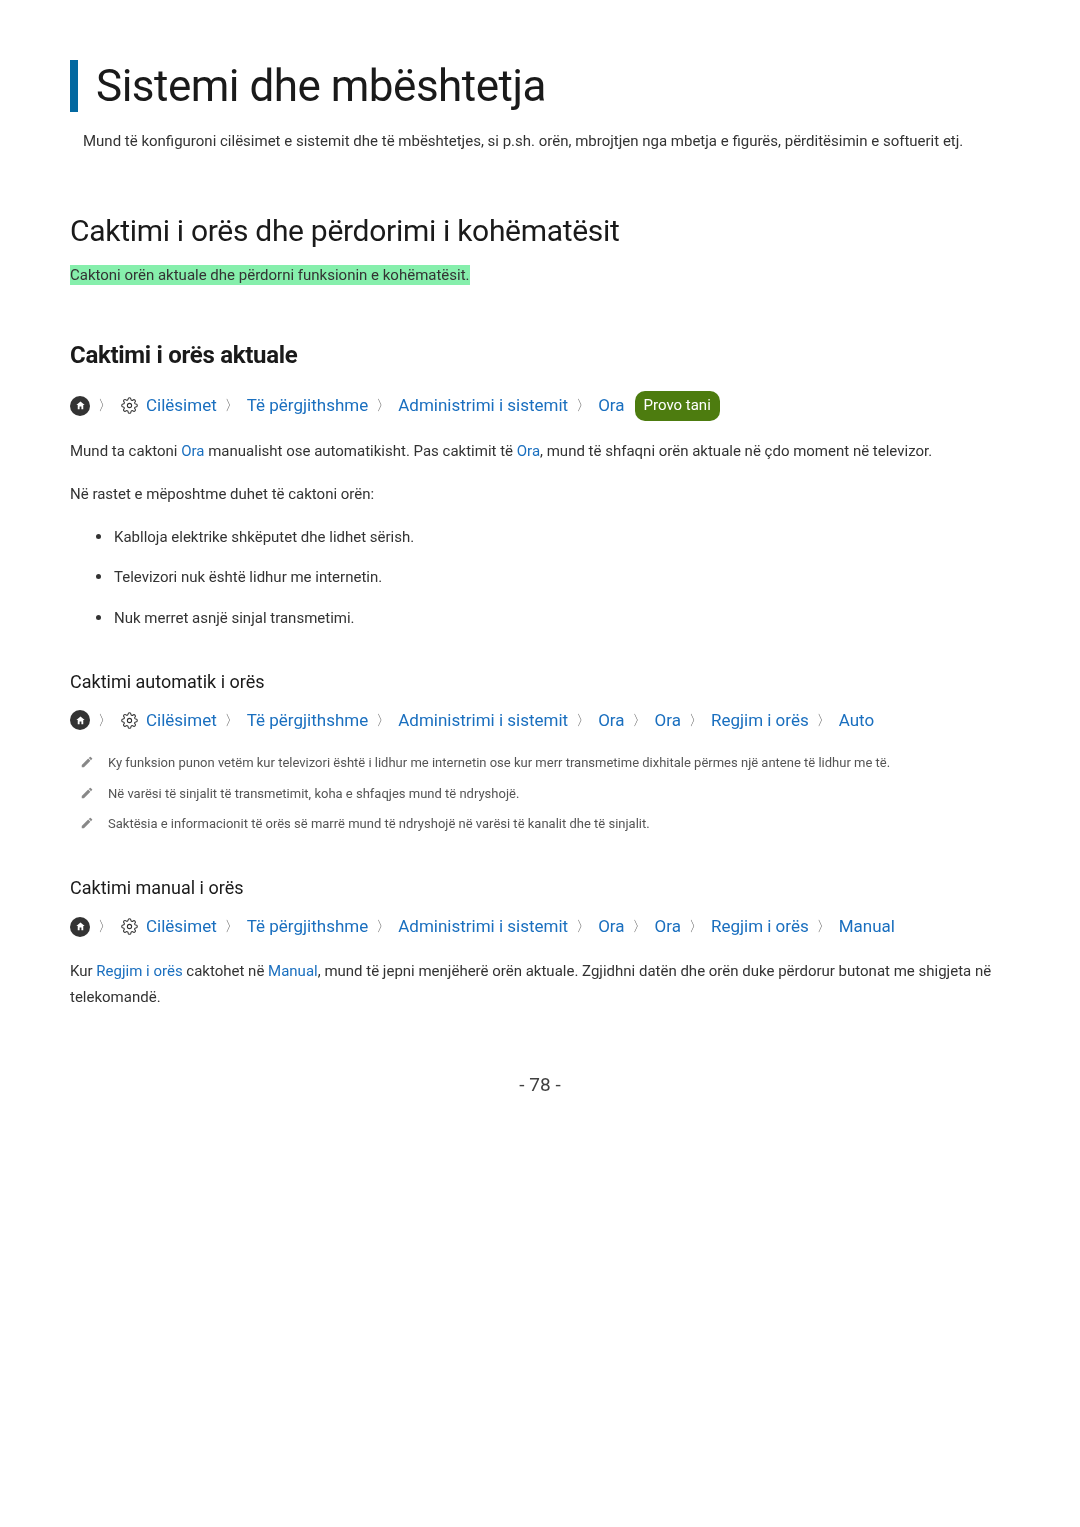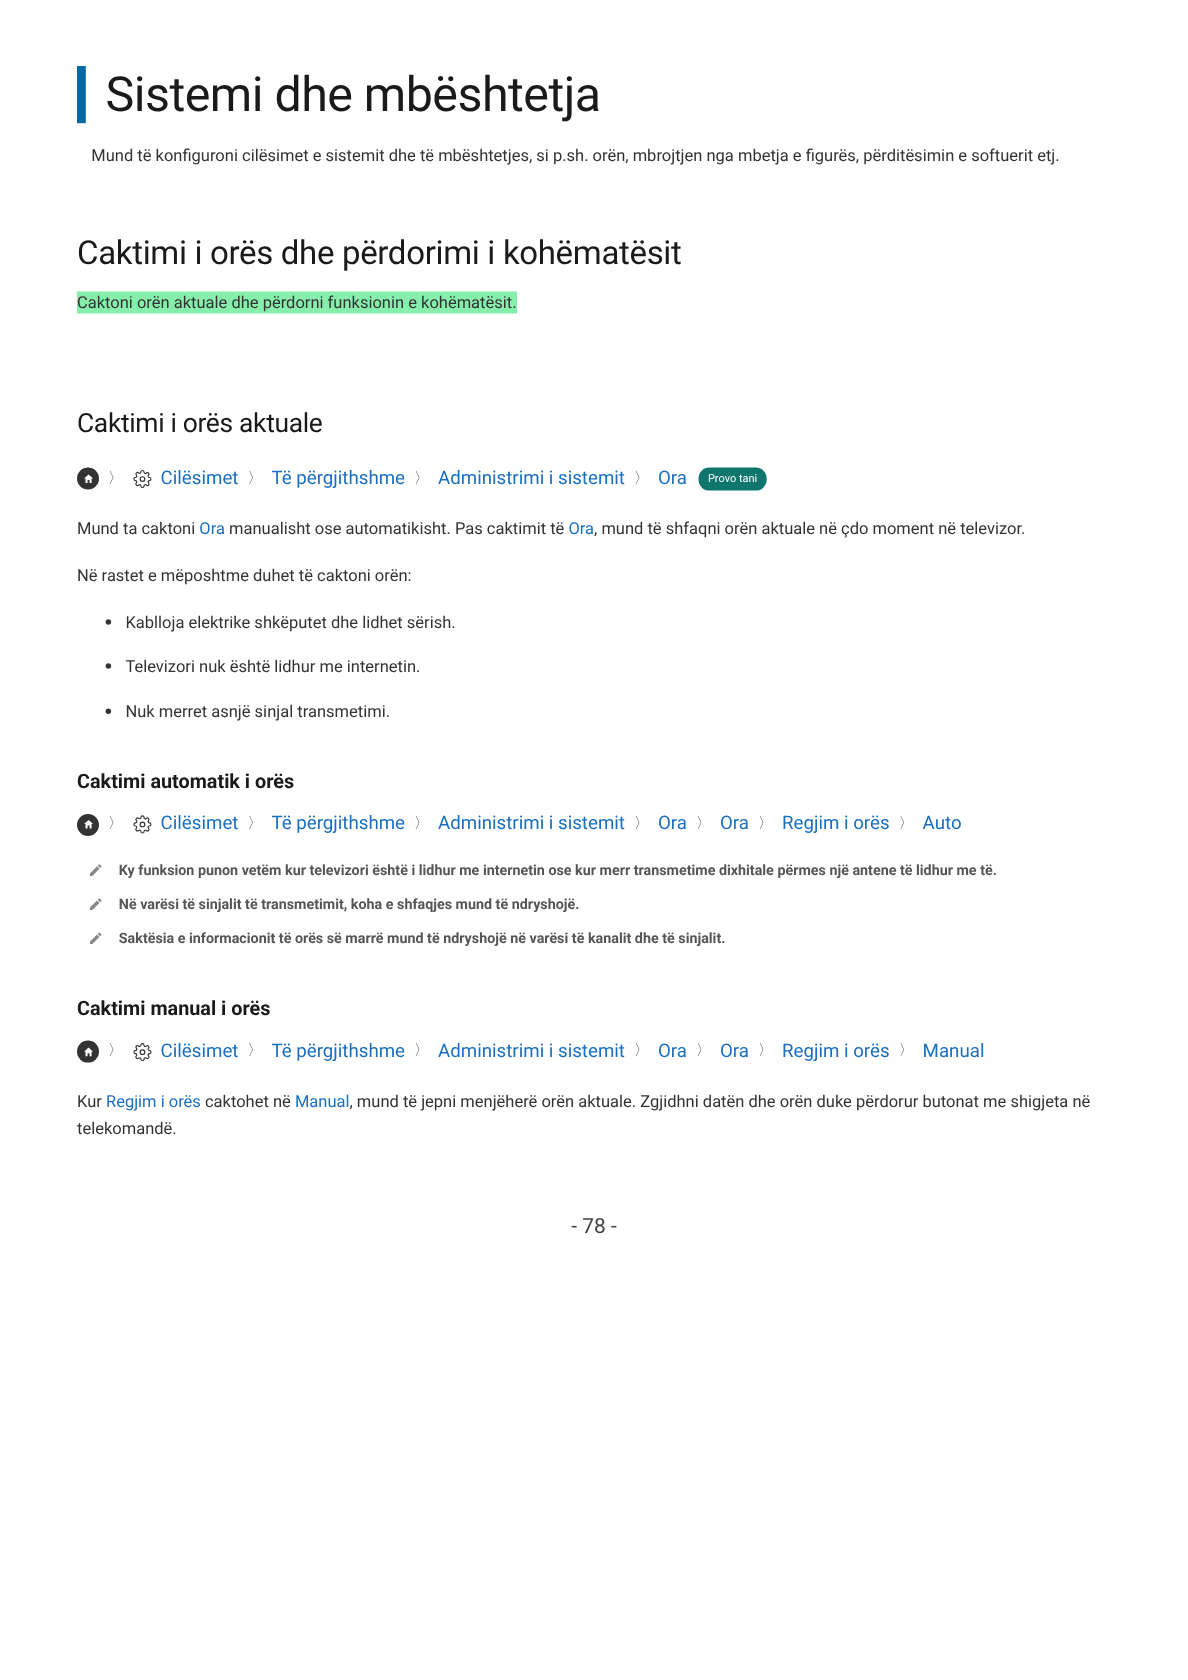--- a/index.html
+++ b/index.html
@@ -38,29 +38,28 @@
     font-size: 15px;
     color: #333;
     background: #86efac;
     display: inline;
     padding: 1px 0;
     line-height: 1.5;
   }
   .section-gap { height: 55px; }
   .h3 {
     font-size: 24px;
-    font-weight: 400;
+    font-weight: 700;
     color: #1a1a1a;
     margin-bottom: 22px;
     letter-spacing: -0.3px;
-    margin-top: 30px;
   }
   .h4 {
     font-size: 18px;
-    font-weight: 700;
+    font-weight: 400;
     color: #1a1a1a;
     margin-top: 42px;
     margin-bottom: 14px;
   }
   .breadcrumb {
     display: flex;
     flex-wrap: wrap;
     align-items: center;
     gap: 8px;
     font-size: 17px;
@@ -80,23 +79,23 @@
   .home-icon svg { width: 11px; height: 11px; fill: #fff; }
   .gear-icon {
     display: inline-flex;
     width: 18px; height: 18px;
     align-items: center;
     justify-content: center;
   }
   .gear-icon svg { width: 17px; height: 17px; fill: none; stroke: #333; stroke-width: 1.5; }
   .badge {
     display: inline-block;
-    background: #0f766e;
+    background: #4d7c0f;
     color: #fff;
-    font-size: 10px;
+    font-size: 15px;
     border-radius: 10px;
     padding: 2px 9px 2px 9px;
     margin-left: 2px;
     vertical-align: middle;
   }
   .para {
     font-size: 15px;
     color: #333;
     line-height: 1.7;
     margin-bottom: 18px;
@@ -123,21 +122,20 @@
     border-radius: 50%;
   }
   ul.bullets .link { color: #1a6fbf; }
   .note {
     display: flex;
     gap: 14px;
     font-size: 13px;
     color: #555;
     line-height: 1.6;
     margin: 10px 0 10px 10px;
-    font-weight: bold;
   }
   .note .pencil-icon {
     flex: 0 0 auto;
     width: 14px; height: 14px;
     margin-top: 2px;
   }
   .note .pencil-icon svg { width: 14px; height: 14px; fill: #888; }
   .page-number {
     text-align: center;
     font-size: 19px;

